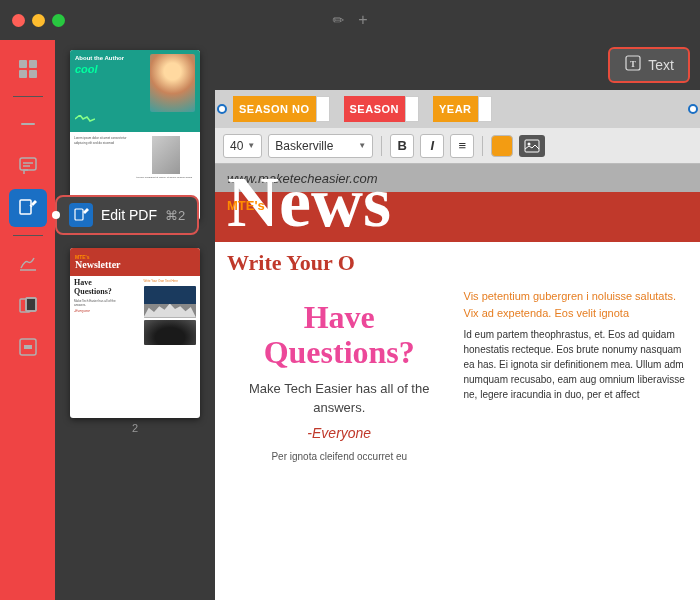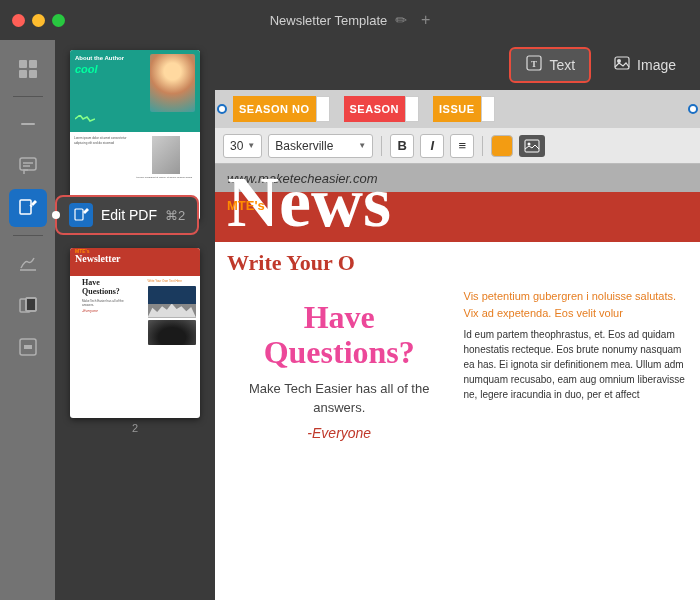--- a/index.html
+++ b/index.html
@@ -62,21 +62,21 @@
     
     .main-layout {
       display: flex;
       flex: 1;
       overflow: hidden;
     }
 
     
     .sidebar-icons {
       width: 55px;
-      background: #737373;
+      background: #ef4444;
       display: flex;
       flex-direction: column;
       align-items: center;
       padding-top: 10px;
       gap: 4px;
       flex-shrink: 0;
     }
     .sidebar-icon-btn {
       width: 38px;
       height: 38px;
@@ -454,21 +454,20 @@
 </head>
 <body>
 
 <div class="title-bar">
   <div class="traffic-lights">
     <div class="traffic-light tl-red"></div>
     <div class="traffic-light tl-yellow"></div>
     <div class="traffic-light tl-green"></div>
   </div>
   <div class="title-center">
-    <span class="title-text">Newsletter Template</span>
     <span class="title-icon">✏</span>
     <span class="title-plus">+</span>
   </div>
 </div>
 
 <div class="main-layout">
 
   <div class="sidebar-icons" style="position:relative;">
     <div class="sidebar-icon-btn">
       <svg width="22" height="22" viewBox="0 0 22 22" fill="none">
@@ -558,28 +557,28 @@
               <div style="font-size:2.5px; color:#555; line-height:1.5;">tempor incididunt ut labore et dolore magna aliqua</div>
             </div>
           </div>
         </div>
       </div>
       <span class="thumb-page-num">1</span>
     </div>
 
     <div class="thumbnail-item">
       <div class="thumbnail-img">
-        <div style="height:28px; background:#c0392b; display:flex; align-items:flex-start; padding:0 5px; gap:4px;">
+        <div style="height:28px; background:#c0392b; display:flex; align-items:center; padding:0 5px; gap:4px;">
           <div>
             <div style="color:#ff8c00; font-size:5px; font-weight:bold;">MTE's</div>
             <div style="color:white; font-size:10px; font-weight:900; font-family:Georgia,serif; line-height:1;">Newsletter</div>
           </div>
         </div>
         <div style="padding:3px 4px;">
-          <div style="display:flex; gap:17px;margin-left:8px;">
+          <div style="display:flex; gap:17px;">
             <div style="flex:1;">
               <div style="font-size:8px; font-weight:900; color:#222; line-height:1.1; font-family:Georgia,serif;">Have<br>Questions?</div>
               <div style="font-size:3px; color:#555; margin-top:2px;">Make Tech Easier has all of the answers.</div>
               <div style="font-size:3.5px; color:#c0392b; font-style:italic; margin-top:2px;">-Everyone</div>
             </div>
             <div style="flex:1;">
               <div style="font-size:3px; color:#e67e22; line-height:1.5; margin-bottom:2px;">Write Your Own Text Here</div>
               <div style="width:100%; height:32px; background:linear-gradient(180deg,#1a3a5e 0%,#1a3a5e 55%,#888 55%); border-radius:1px; overflow:hidden; position:relative; margin-bottom:2px;">
                 <div style="position:absolute; bottom:0; left:0; right:0; height:14px; background:#ddd; clip-path:polygon(0 100%,10% 30%,20% 60%,30% 20%,40% 45%,50% 0%,60% 40%,70% 20%,80% 55%,90% 25%,100% 100%);"></div>
               </div>
@@ -598,30 +597,20 @@
       <div style="flex:1;"></div>
       <div class="toolbar-btn active">
         <span class="toolbar-btn-icon">
           <svg width="18" height="18" viewBox="0 0 18 18" fill="none">
             <rect x="2" y="2" width="14" height="14" rx="2" stroke="#ddd" stroke-width="1.2" fill="none"></rect>
             <text x="9" y="13" text-anchor="middle" font-size="9" fill="#ddd" font-family="Georgia,serif" font-weight="bold">T</text>
           </svg>
         </span>
         <span>Text</span>
       </div>
-      <div class="toolbar-btn">
-        <span class="toolbar-btn-icon">
-          <svg width="18" height="18" viewBox="0 0 18 18" fill="none">
-            <rect x="2" y="3" width="14" height="12" rx="2" stroke="#ddd" stroke-width="1.2" fill="none"></rect>
-            <circle cx="6" cy="7" r="2" fill="#ddd"></circle>
-            <path d="M2 13 L6 9 L10 12 L13 9 L16 13" stroke="#ddd" stroke-width="1.2" fill="none"></path>
-          </svg>
-        </span>
-        <span>Image</span>
-      </div>
     </div>
 
     <div class="issue-bar" style="position:relative;">
 
       <div style="position:absolute; left:2px; top:50%; transform:translateY(-50%); width:10px; height:10px; background:white; border:2px solid #1a6fc4; border-radius:50%;"></div>
 
       <div style="width:8px;"></div>
 
       <div class="issue-label-block">
         <div class="issue-orange-block">
@@ -640,33 +629,33 @@
         </div>
         <div class="issue-white-block">
           <span class="issue-white-text"></span>
         </div>
       </div>
 
       <div style="width:6px;"></div>
 
       <div class="issue-label-block">
         <div class="issue-orange-block">
-          <span class="issue-text">ISSUE</span>
+          <span class="issue-text">YEAR</span>
         </div>
         <div class="issue-white-block">
           <span class="issue-white-text"></span>
         </div>
       </div>
 
       <div style="position:absolute; right:2px; top:50%; transform:translateY(-50%); width:10px; height:10px; background:white; border:2px solid #1a6fc4; border-radius:50%;"></div>
     </div>
 
     <div class="format-bar">
       <div class="format-select">
-        <span>30</span>
+        <span>40</span>
         <span class="arrow">▼</span>
       </div>
       <div class="format-select" style="min-width:90px;gap:25px;">
         <span>Baskerville</span>
         <span class="arrow">▼</span>
       </div>
       <div class="format-divider"></div>
       <div class="format-btn bold">B</div>
       <div class="format-btn italic">I</div>
       <div class="format-btn">≡</div>
@@ -697,23 +686,24 @@
           <span class="nl-write-title">Write Your O</span>
         </div>
 
         <div class="nl-body-section">
           <div class="nl-left-col">
             <div class="nl-have-questions">
               <div>Have Questions?</div>
             </div>
             <div class="nl-make-tech">Make Tech Easier has all of the answers.</div>
             <div class="nl-everyone">-Everyone</div>
+            <div class="nl-per-ignota">Per ignota cleifend occurret eu</div>
           </div>
           <div class="nl-right-col">
-            <div class="nl-orange-text">Vis petentium gubergren i noluisse salutats. Vix ad expetenda. Eos velit volur</div>
+            <div class="nl-orange-text">Vis petentium gubergren i noluisse salutats. Vix ad expetenda. Eos velit ignota</div>
             <div class="nl-body-text">Id eum partem theophrastus, et. Eos ad quidam honestatis recteque. Eos brute nonumy nasquam ea has. Ei ignota sir definitionem mea. Ullum adm numquam recusabo, eam aug omnium liberavisse ne, legere iracundia in duo, per et affect</div>
           </div>
         </div>
 
       </div>
     </div>
 
   </div>
 </div>
 

